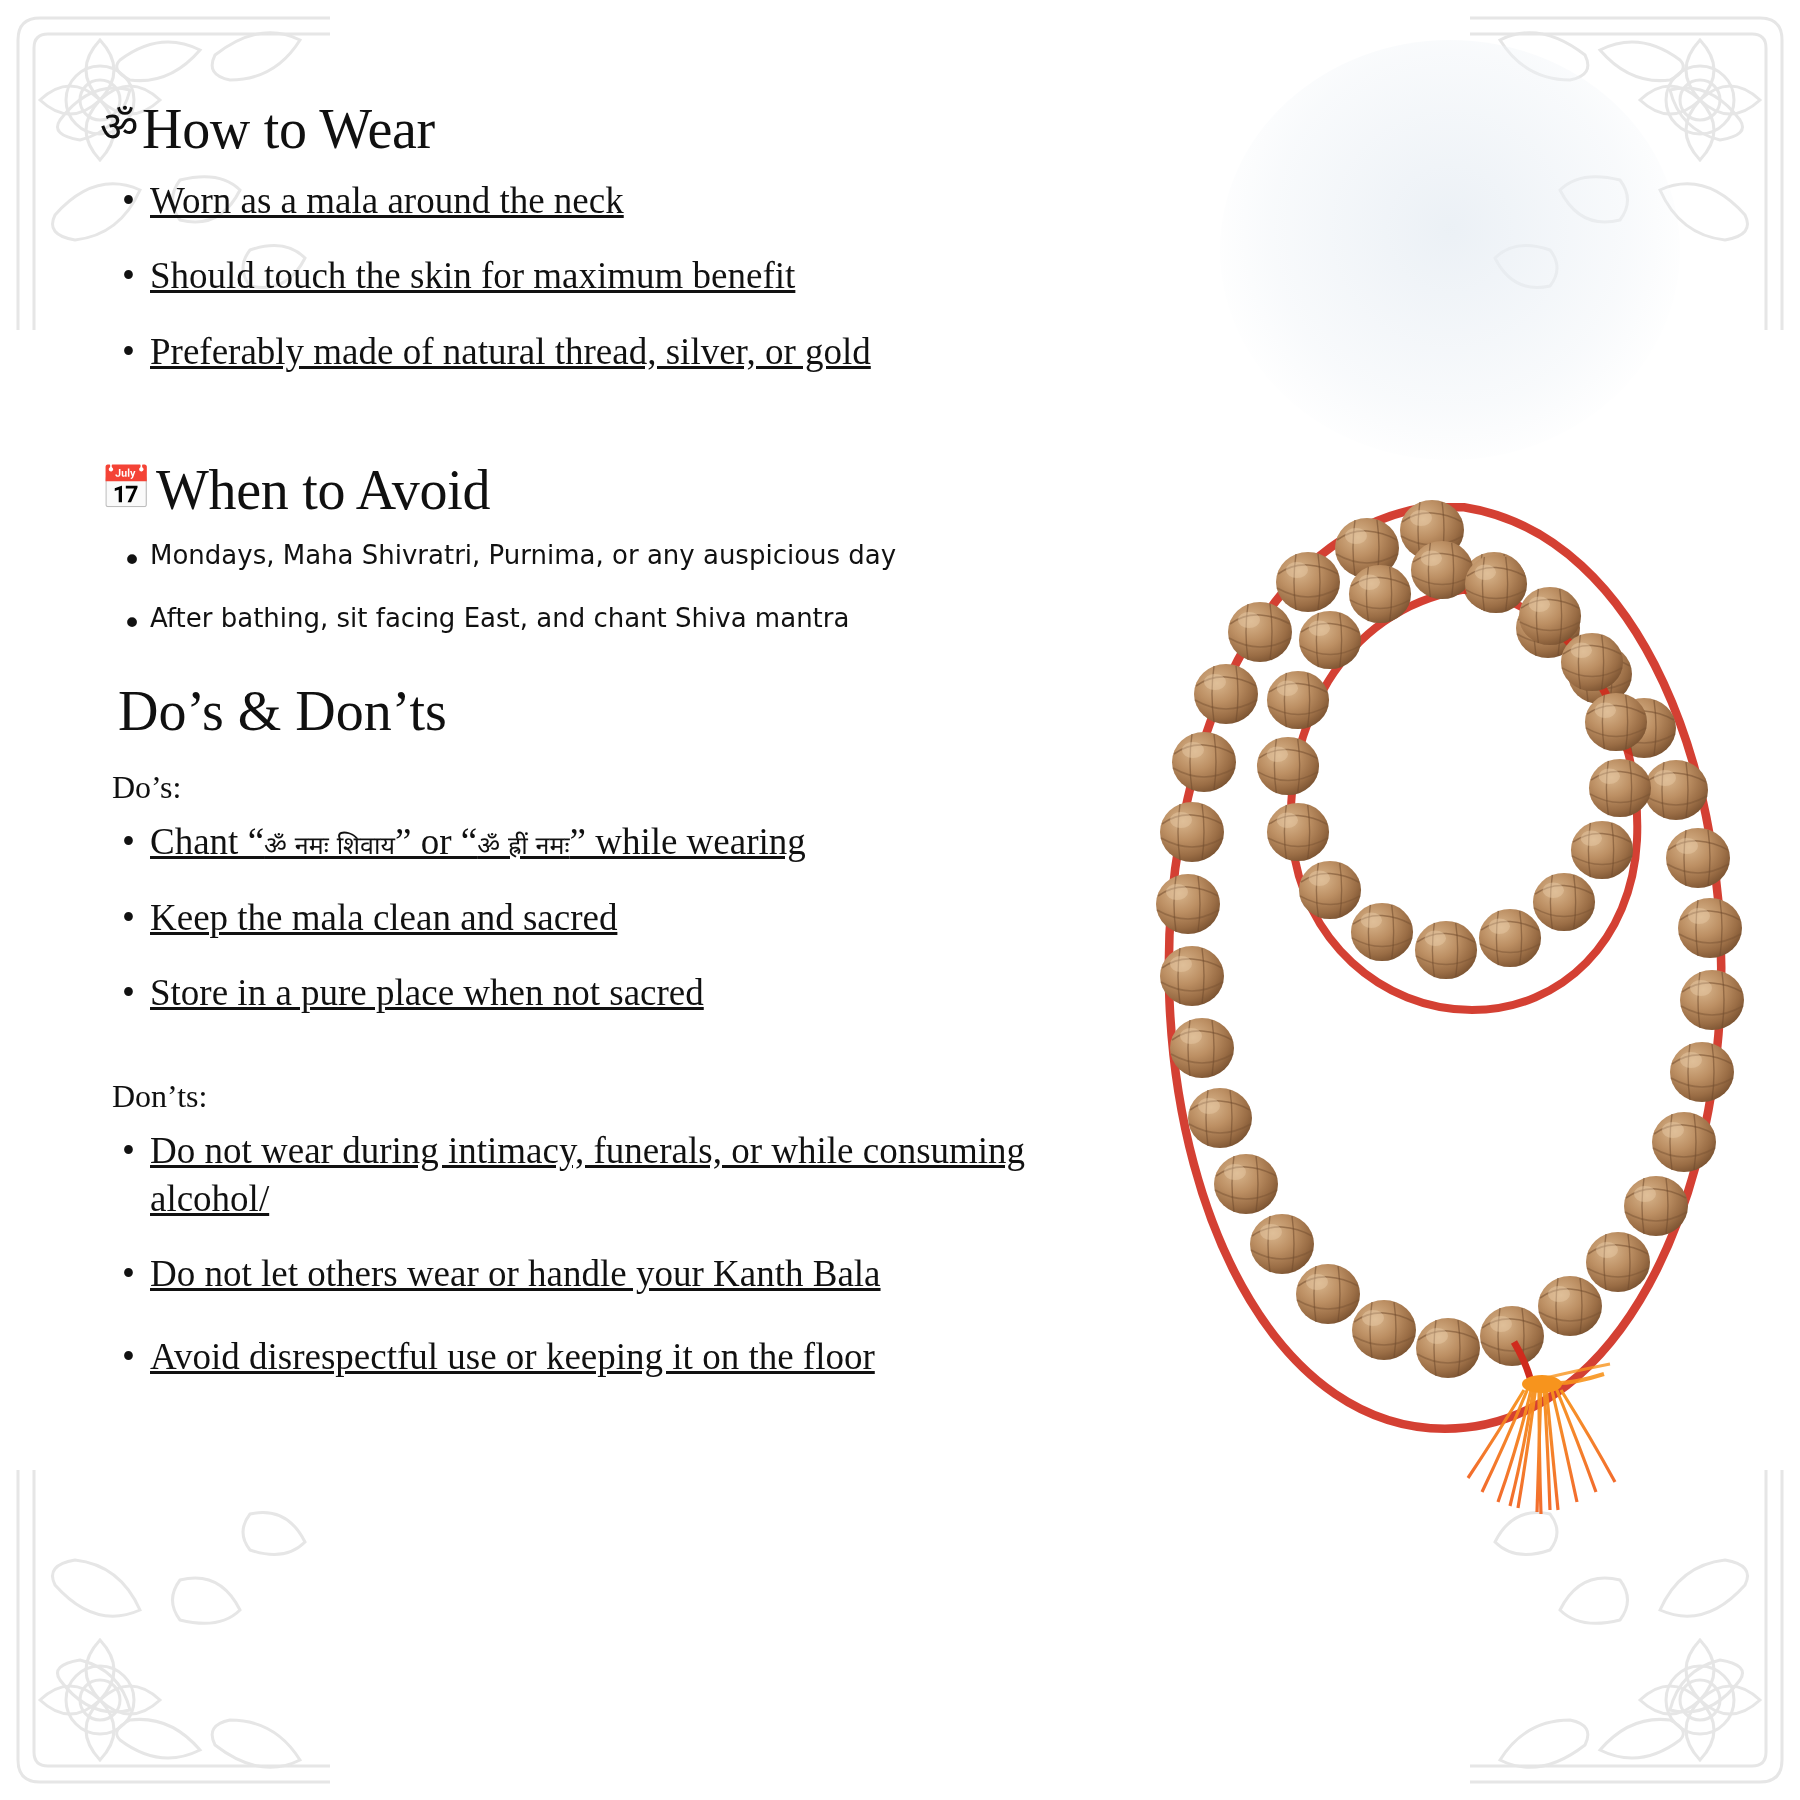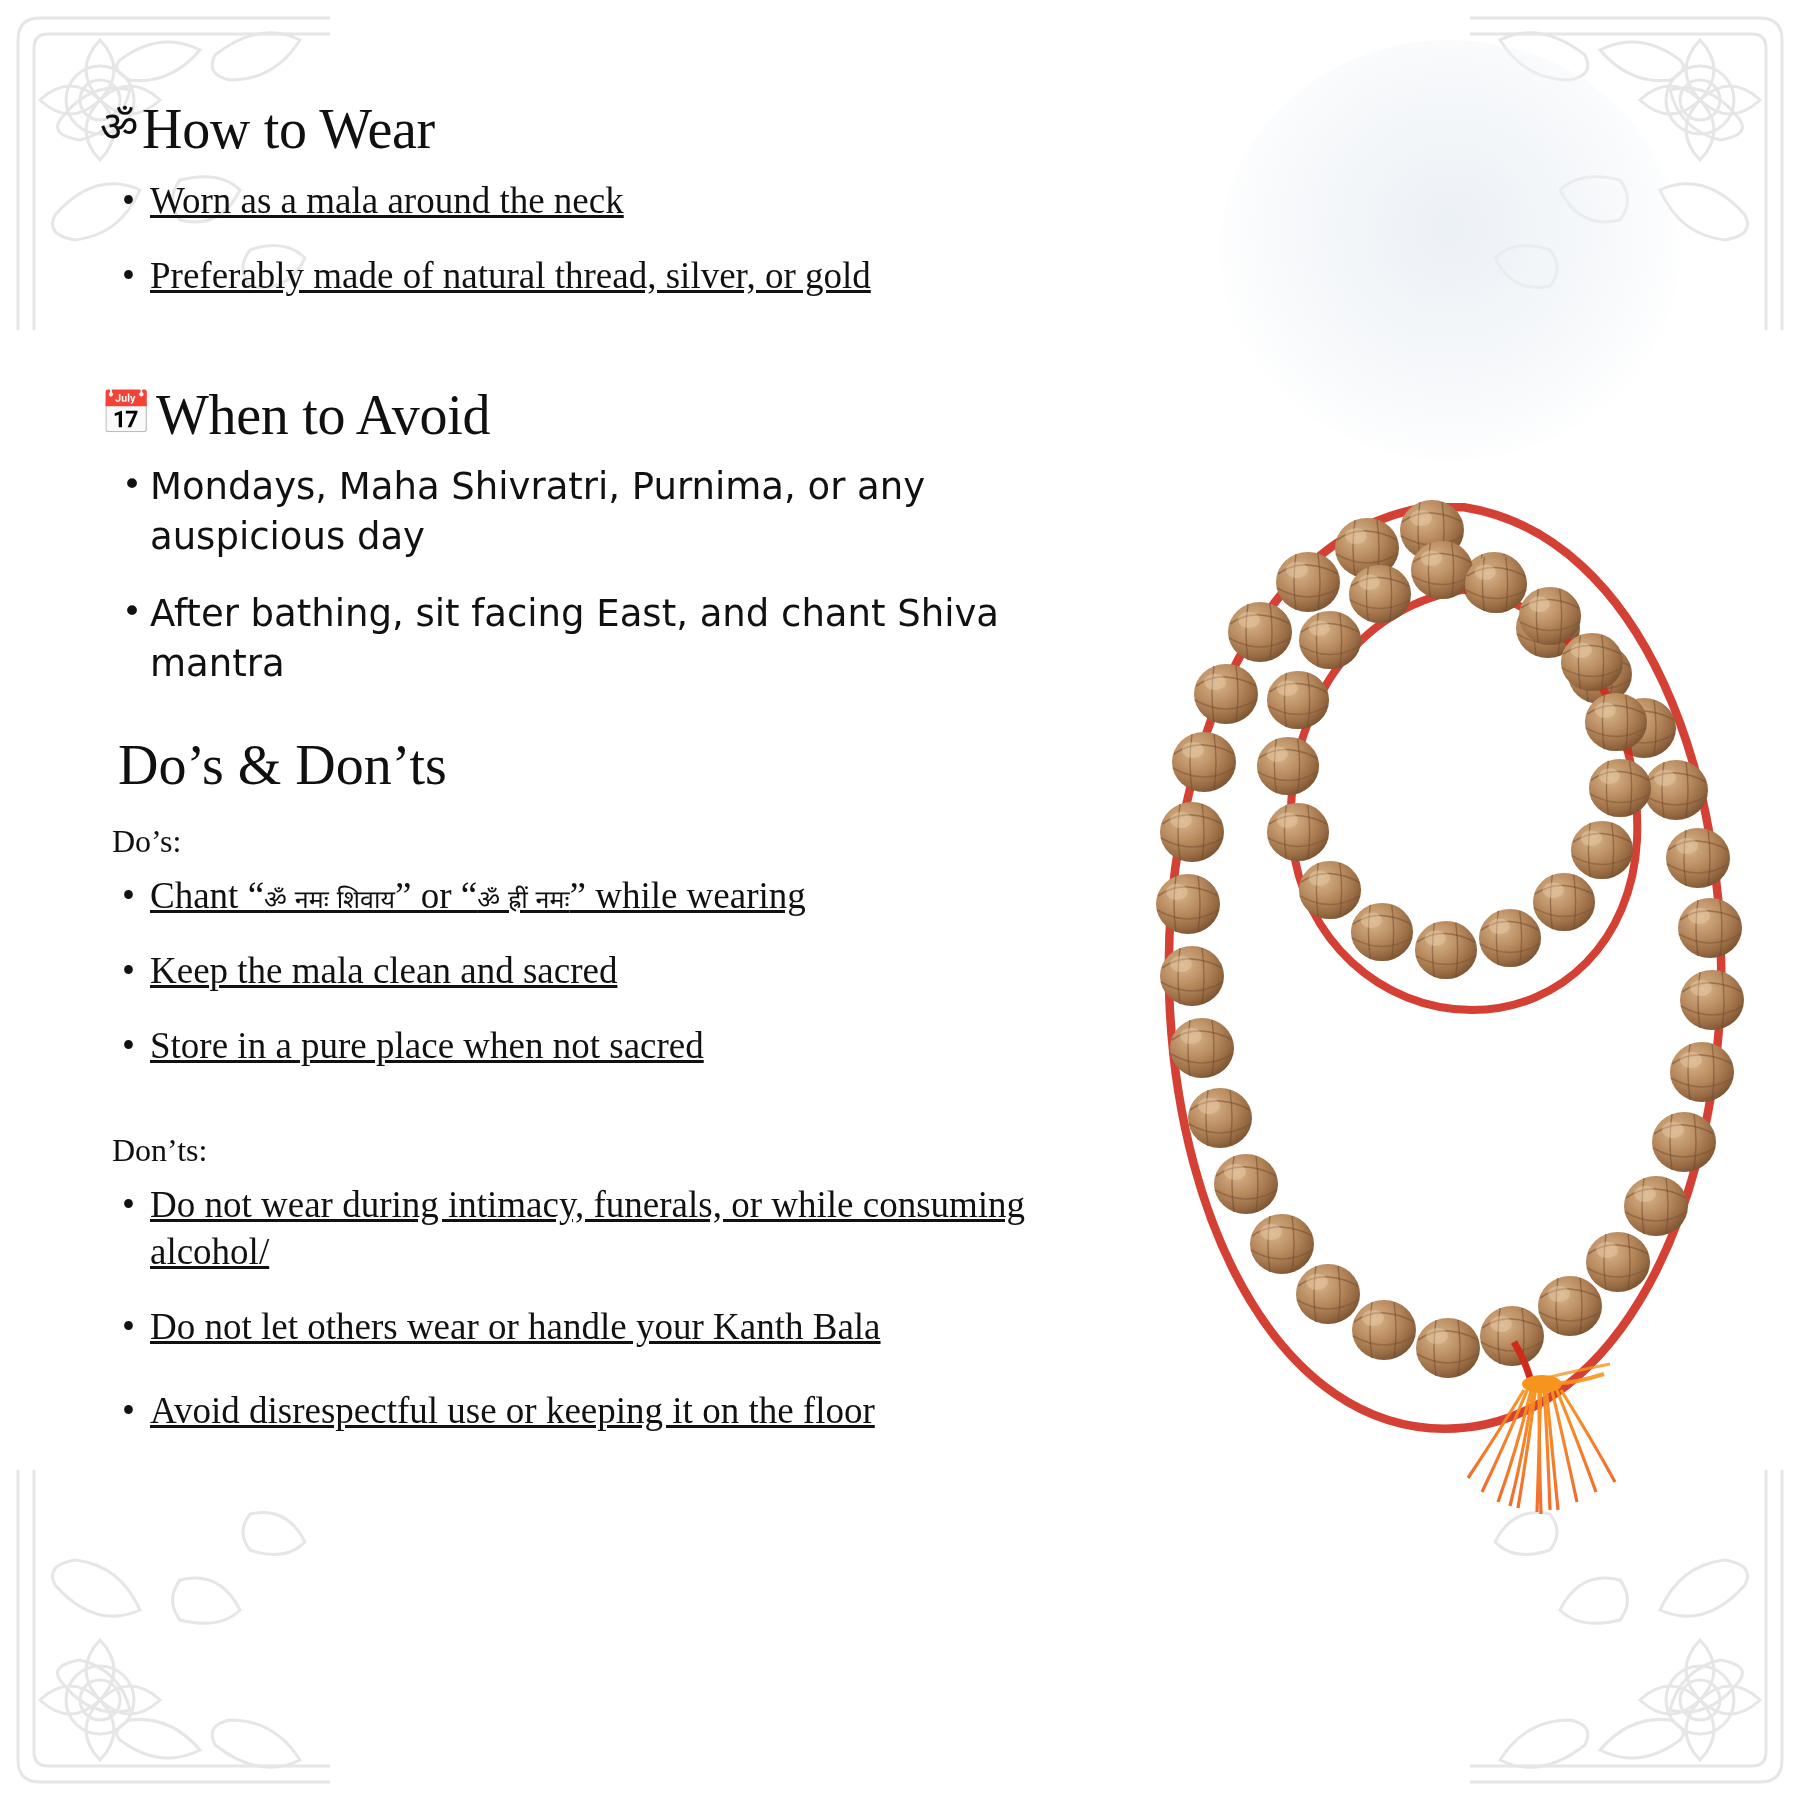--- a/index.html
+++ b/index.html
@@ -91,21 +91,21 @@
     font-family: "Liberation Serif", serif;
     font-size: 37px;
     line-height: 1.28;
     text-decoration: underline;
   }
   .serif-list li::before { font-size: 37px; }
 
   
   .sans-list li {
     font-family: "DejaVu Sans", sans-serif;
-    font-size: 37px;
+    font-size: 26px;
     line-height: 1.34;
     margin-bottom: 30px;
   }
   .sans-list li::before {
     font-family: "DejaVu Sans", sans-serif;
     font-size: 34px;
   }
 
   .gap-lg { height: 58px; }
   .gap-md { height: 34px; }
@@ -223,20 +223,21 @@
 <div class="wash"></div>
 
 <div id="content">
 
   <h2 class="section-title">
     <span class="emoji">ॐ</span>
     <span>How to Wear</span>
   </h2>
   <ul class="bullets serif-list">
     <li>Worn as a mala around the neck</li>
+    <li>Should touch the skin for maximum benefit</li>
     <li>Preferably made of natural thread, silver, or gold</li>
   </ul>
 
   <div class="gap-lg"></div>
 
   <h2 class="section-title">
     <span class="emoji">📅</span>
     <span>When to Avoid</span>
   </h2>
   <ul class="bullets sans-list">

